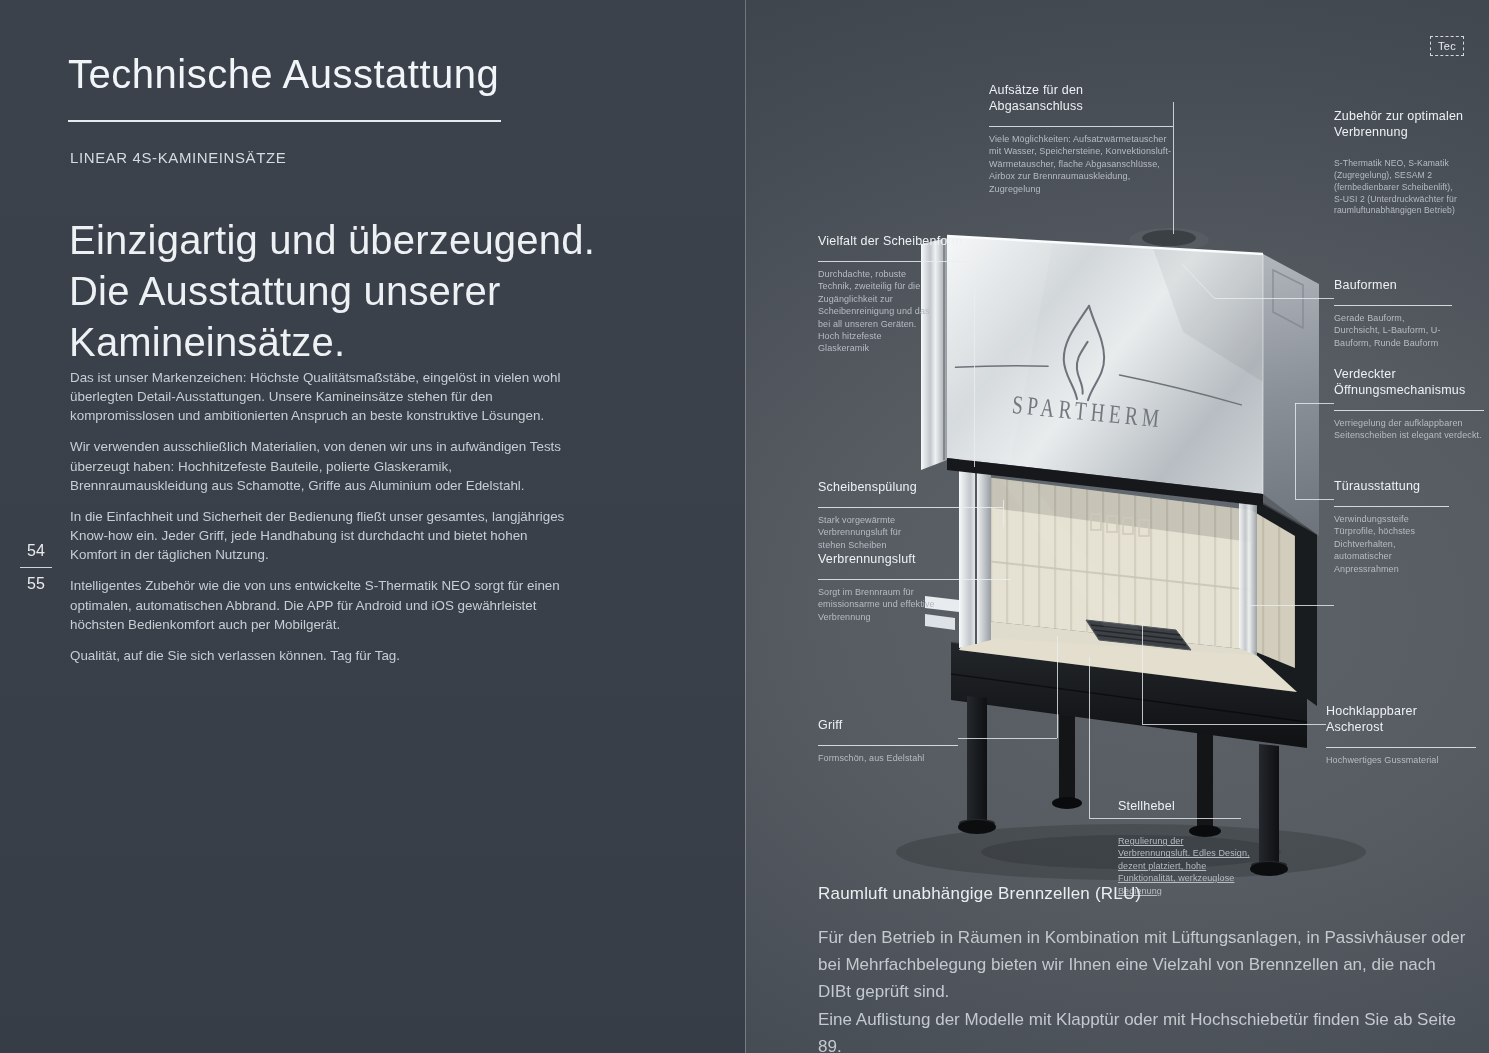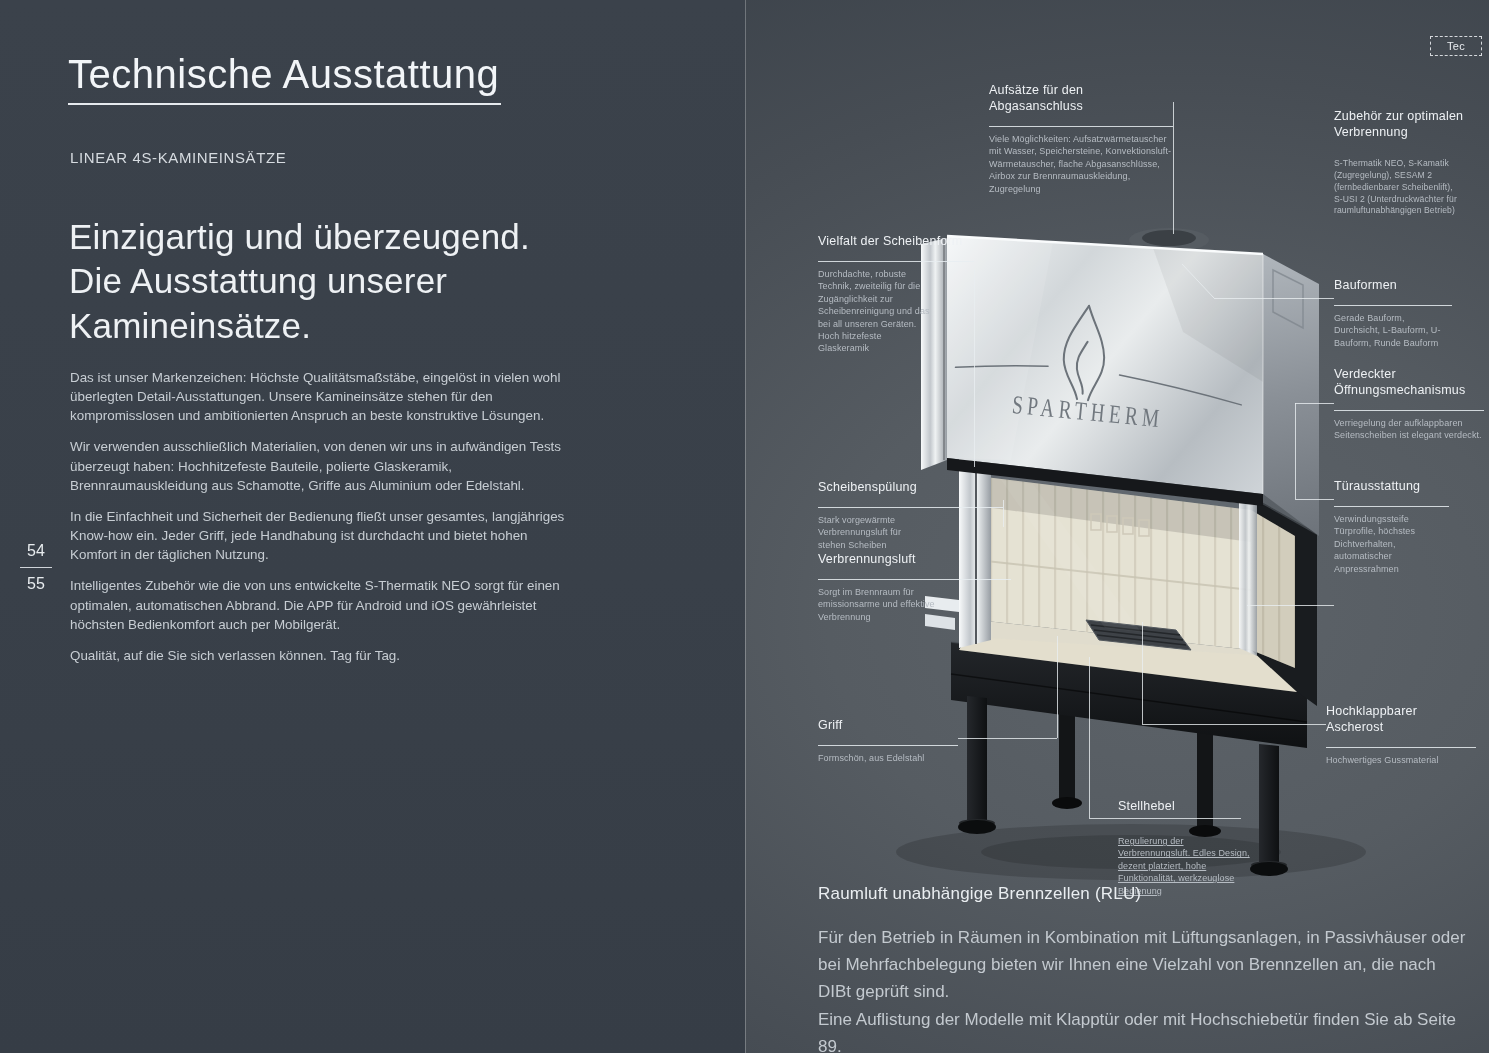--- a/index.html
+++ b/index.html
@@ -9,29 +9,29 @@
     -webkit-font-smoothing:antialiased;
   }
   
   .page-left{
     position:absolute;left:0;top:0;width:745px;height:1053px;
     background:linear-gradient(180deg,#3b424b 0%,#394049 55%,#363d46 100%);
   }
   .page-title{
     position:absolute;left:68px;top:52px;margin:0;
     font-size:40px;font-weight:300;color:#f2f5f8;letter-spacing:.5px;
-    display:inline-block;border-bottom:2px solid #e6eaee;padding-bottom:6px;padding-right:2px;
+    display:inline-block;border-bottom:2px solid #e6eaee;padding-bottom:23px;padding-right:2px;
   }
   .subtitle{
     position:absolute;left:70px;top:149px;
     font-size:15px;color:#d6dbe0;letter-spacing:.6px;
   }
   .heading{
     position:absolute;left:69px;top:215px;margin:0;width:560px;
-    font-size:35px;line-height:1.27;font-weight:300;color:#eef1f4;
+    font-size:40px;line-height:1.27;font-weight:300;color:#eef1f4;
     white-space:pre-line;letter-spacing:.2px;
   }
   .paras{position:absolute;left:70px;top:368px;width:508px;}
   .paras p{margin:0 0 12px 0;font-size:13.4px;line-height:1.43;color:#c7cdd3;}
   .pagenum{
     position:absolute;left:14px;top:543px;width:44px;text-align:center;color:#e8ecef;
   }
   .pagenum .pn{font-size:16px;line-height:1;}
   .pagenum .pn-line{width:32px;height:1px;background:#cfd4d9;margin:8px auto 8px auto;}
   
@@ -39,21 +39,21 @@
     position:absolute;left:745px;top:0;width:744px;height:1053px;
     background:
       radial-gradient(1000px 760px at 58% 58%, #5d6369 0%, #565c62 35%, #474d54 70%, #3b424a 100%);
     border-left:1px solid rgba(255,255,255,.25);
     box-sizing:border-box;
   }
   .art{position:absolute;left:0;top:0;width:744px;height:1053px;}
   .tec-badge{
     position:absolute;left:684px;top:36px;
     border:1px dashed rgba(240,243,246,.85);color:#e9edf0;
-    font-size:11px;padding:3px 16px;letter-spacing:.3px;
+    font-size:11px;padding:3px 7px;letter-spacing:.3px;
   }
   
   .callout{position:absolute;color:#edf0f3;}
   .co-title{
     font-size:12.5px;line-height:16px;color:#eef1f4;letter-spacing:.2px;
     padding-bottom:12px;
   }
   .callout.ul .co-title{border-bottom:1px solid rgba(232,237,241,.85);}
   .co-desc{font-size:9px;line-height:1.38;color:#b6bcc3;margin-top:6px;letter-spacing:.1px;}
   .co-aufsaetze{left:243px;top:82px;width:184px;}   .co-aufsaetze .co-desc{width:192px;}

